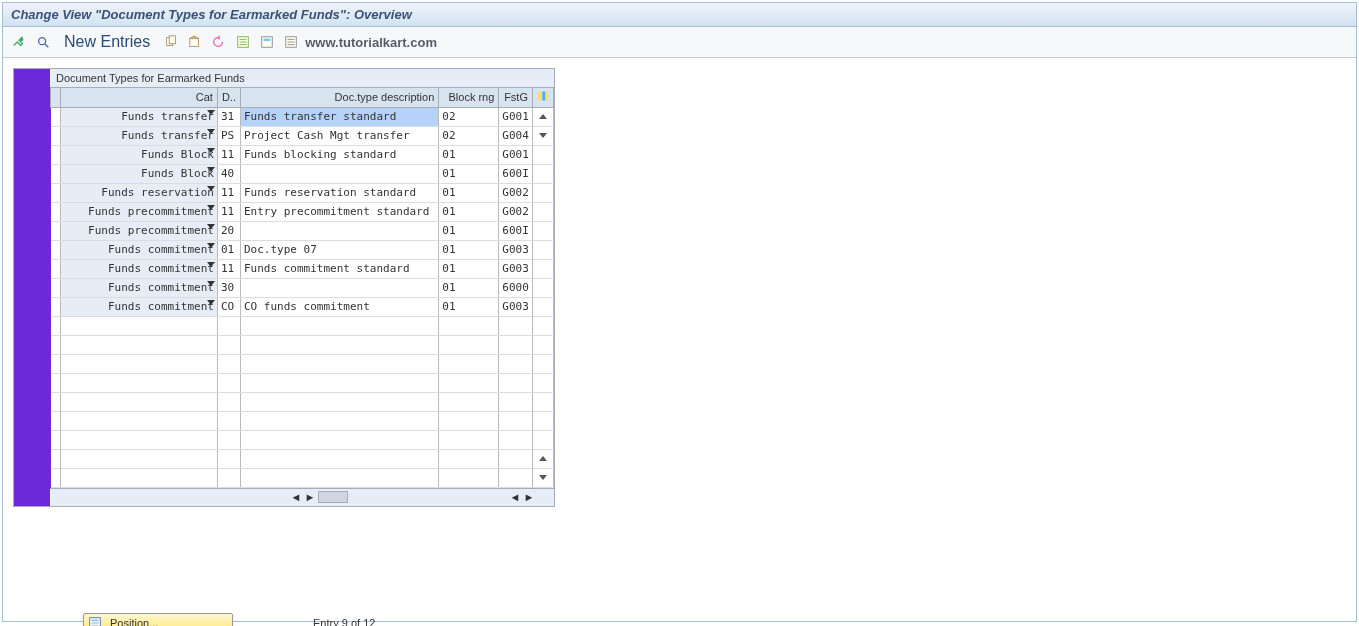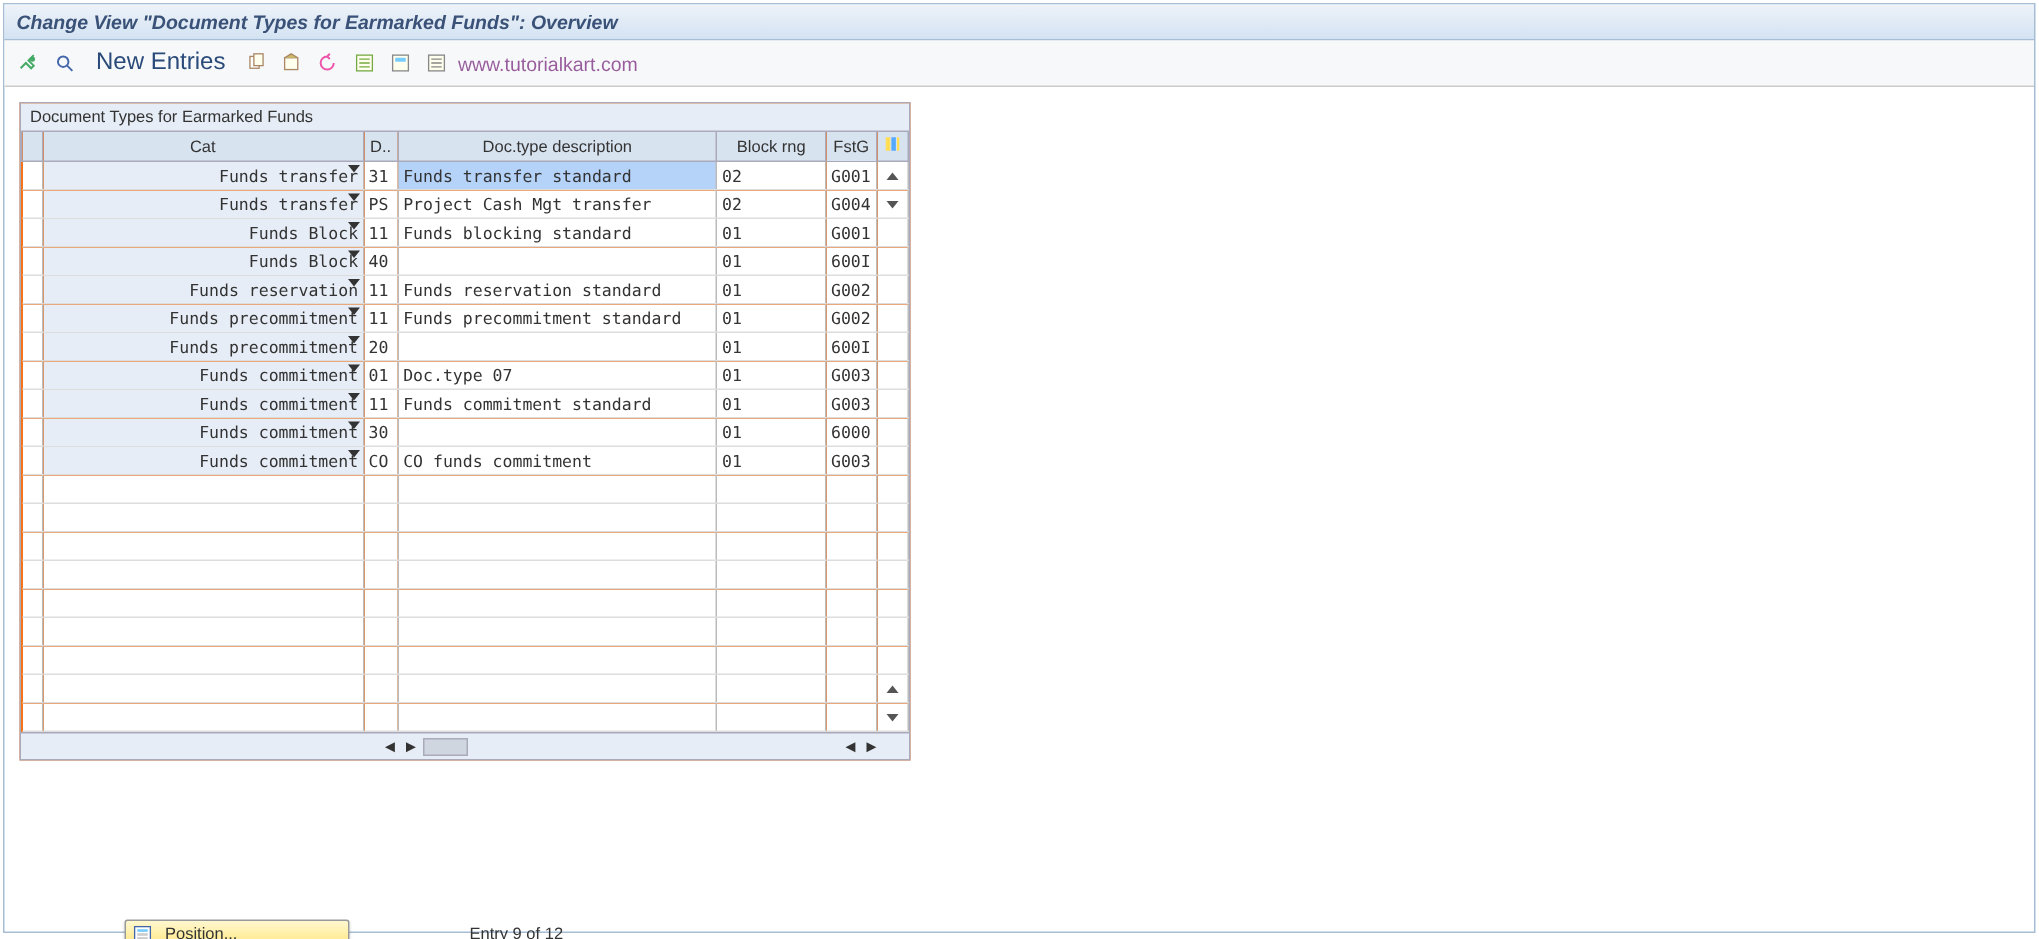--- a/index.html
+++ b/index.html
@@ -50,54 +50,56 @@
   .toolbar-icon svg { width: 14px; height: 14px; }
   .new-entries-btn {
     padding: 2px 6px;
     font-size: 16px;
     color: #2a4a7a;
     cursor: pointer;
     border: 1px solid transparent;
     border-radius: 2px;
   }
   .watermark {
-    color: #701a75;
+    color: #0f172a;
     opacity: 0.7;
     font-size: 13px;
     font-family: Verdana, sans-serif;
     margin-left: 0px;
+    font-weight: bold;
   }
   .content {
     padding: 10px;
     height: 540px;
     position: relative;
   }
   .table-container {
     display: inline-block;
     border: 1px solid #aab;
-    background: #f97316;
-    width: 594px;
+    background: #6d28d9;
+    width: 542px;
+    padding-left: 36px;
   }
   .table-title {
     background: #e7edf6;
     border-bottom: 1px solid #aab;
     padding: 3px 6px;
     font-size: 11px;
     color: #333;
   }
   .tbl {
     border-collapse: collapse;
     table-layout: fixed;
   }
   .tbl th {
     background: #d8e3f0;
     border: 1px solid #aab;
     border-top: none;
     padding: 2px 4px;
-    text-align: center;
+    text-align: right;
     font-weight: normal;
     font-size: 11px;
     color: #333;
     height: 19px;
     overflow: hidden;
     white-space: nowrap;
   }
   .tbl td {
     border-right: 1px solid #bbb;
     border-bottom: 1px solid #ddd;
@@ -347,21 +349,21 @@
               <td>11</td>
               <td>Funds reservation standard</td>
               <td>01</td>
               <td>G002</td>
               <td class="scroll-col vscroll-track"></td>
             </tr>
             <tr>
               <td class="row-handle"></td>
               <td class="cat-cell">Funds precommitment<span class="chevron"></span></td>
               <td>11</td>
-              <td>Funds precommitment standard</td>
+              <td>Entry precommitment standard</td>
               <td>01</td>
               <td>G002</td>
               <td class="scroll-col vscroll-track"></td>
             </tr>
             <tr>
               <td class="row-handle"></td>
               <td class="cat-cell">Funds precommitment<span class="chevron"></span></td>
               <td>20</td>
               <td></td>
               <td>01</td>

